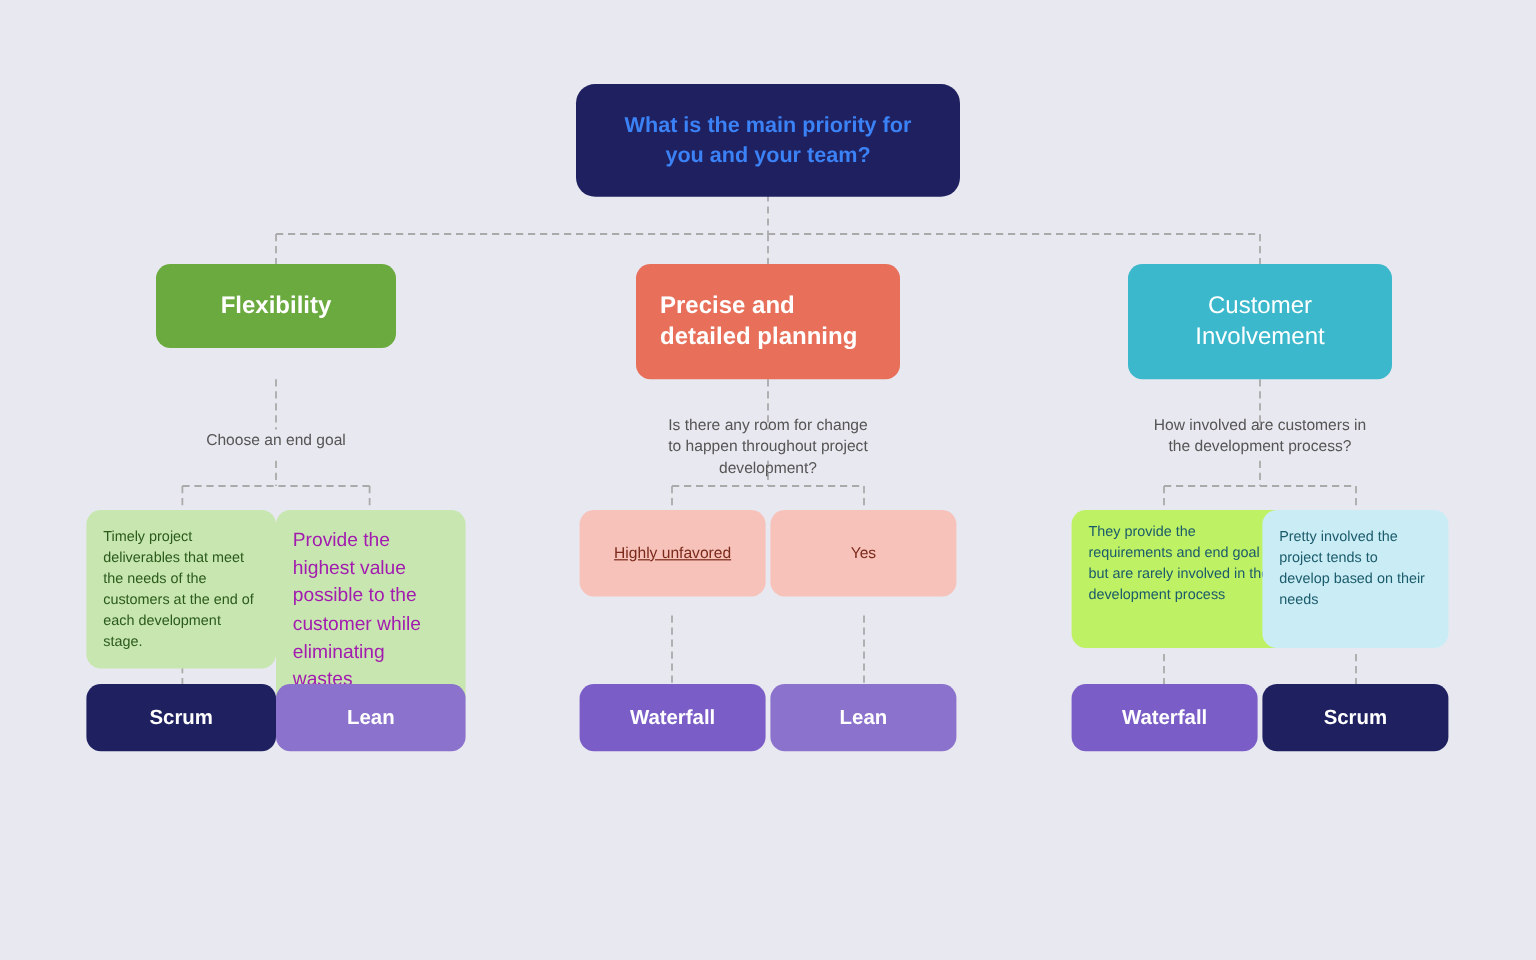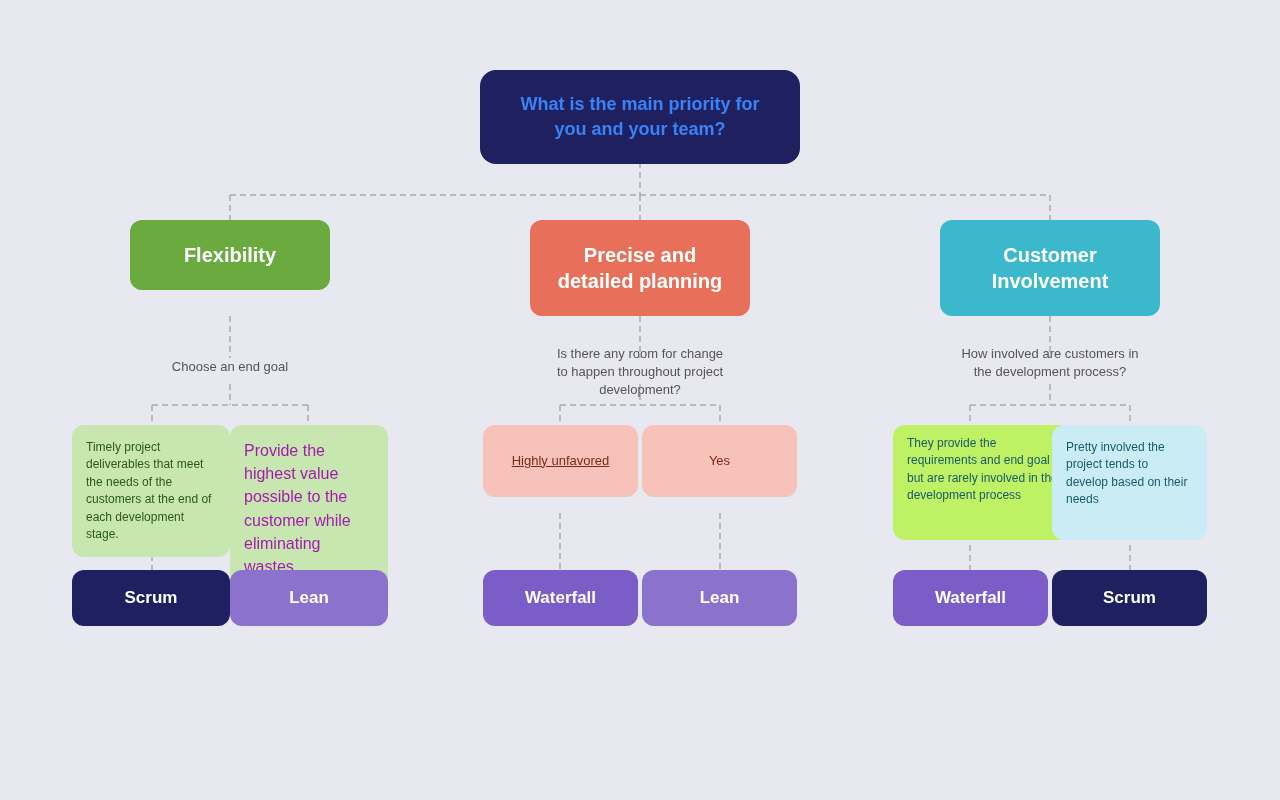--- a/index.html
+++ b/index.html
@@ -84,25 +84,25 @@
 
   <div style="position:absolute; left:450px; top:60px; width:320px;">
     <div style="background-color:#1e2060; color:#3b82f6; border-radius:16px; padding:22px 30px; text-align:center; font-size:18px; font-weight:800; line-height:1.4;">What is the main priority for you and your team?</div>
   </div>
 
   <div style="position:absolute; left:100px; top:210px; width:200px;">
     <div style="background-color:#6aaa3e; color:white; border-radius:12px; padding:22px 20px; text-align:center; font-size:20px; font-weight:800; line-height:1.3;">Flexibility</div>
   </div>
 
   <div style="position:absolute; left:500px; top:210px; width:220px;">
-    <div style="background-color:#e8705a; color:white; border-radius:12px; padding:22px 20px; text-align:center; font-size:20px; font-weight:800; line-height:1.3;">Precise and detailed planning</div>
+    <div style="background-color:#e8705a; color:white; border-radius:12px; padding:22px 20px; text-align:left; font-size:20px; font-weight:800; line-height:1.3;">Precise and detailed planning</div>
   </div>
 
   <div style="position:absolute; left:910px; top:210px; width:220px;">
-    <div style="background-color:#3bb8cc; color:white; border-radius:12px; padding:22px 20px; text-align:center; font-size:20px; font-weight:700; line-height:1.3;">Customer Involvement</div>
+    <div style="background-color:#3bb8cc; color:white; border-radius:12px; padding:22px 20px; text-align:center; font-size:20px; font-weight:400; line-height:1.3;">Customer Involvement</div>
   </div>
 
   <div style="position:absolute; left:110px; top:348px; width:180px; text-align:center; font-size:13px; color:#555; line-height:1.4;">Choose an end goal</div>
 
   <div style="position:absolute; left:520px; top:335px; width:180px; text-align:center; font-size:13px; color:#555; line-height:1.4;">Is there any room for change to happen throughout project development?</div>
 
   <div style="position:absolute; left:930px; top:335px; width:180px; text-align:center; font-size:13px; color:#555; line-height:1.4;">How involved are customers in the development process?</div>
 
   <div style="position:absolute; left:42px; top:415px; width:158px; min-height:115px; background-color:#c8e6b0; color:#2a5a1a; border-radius:12px; padding:14px 14px; font-size:12px; line-height:1.45;">Timely project deliverables that meet the needs of the customers at the end of each development stage.</div>
 

